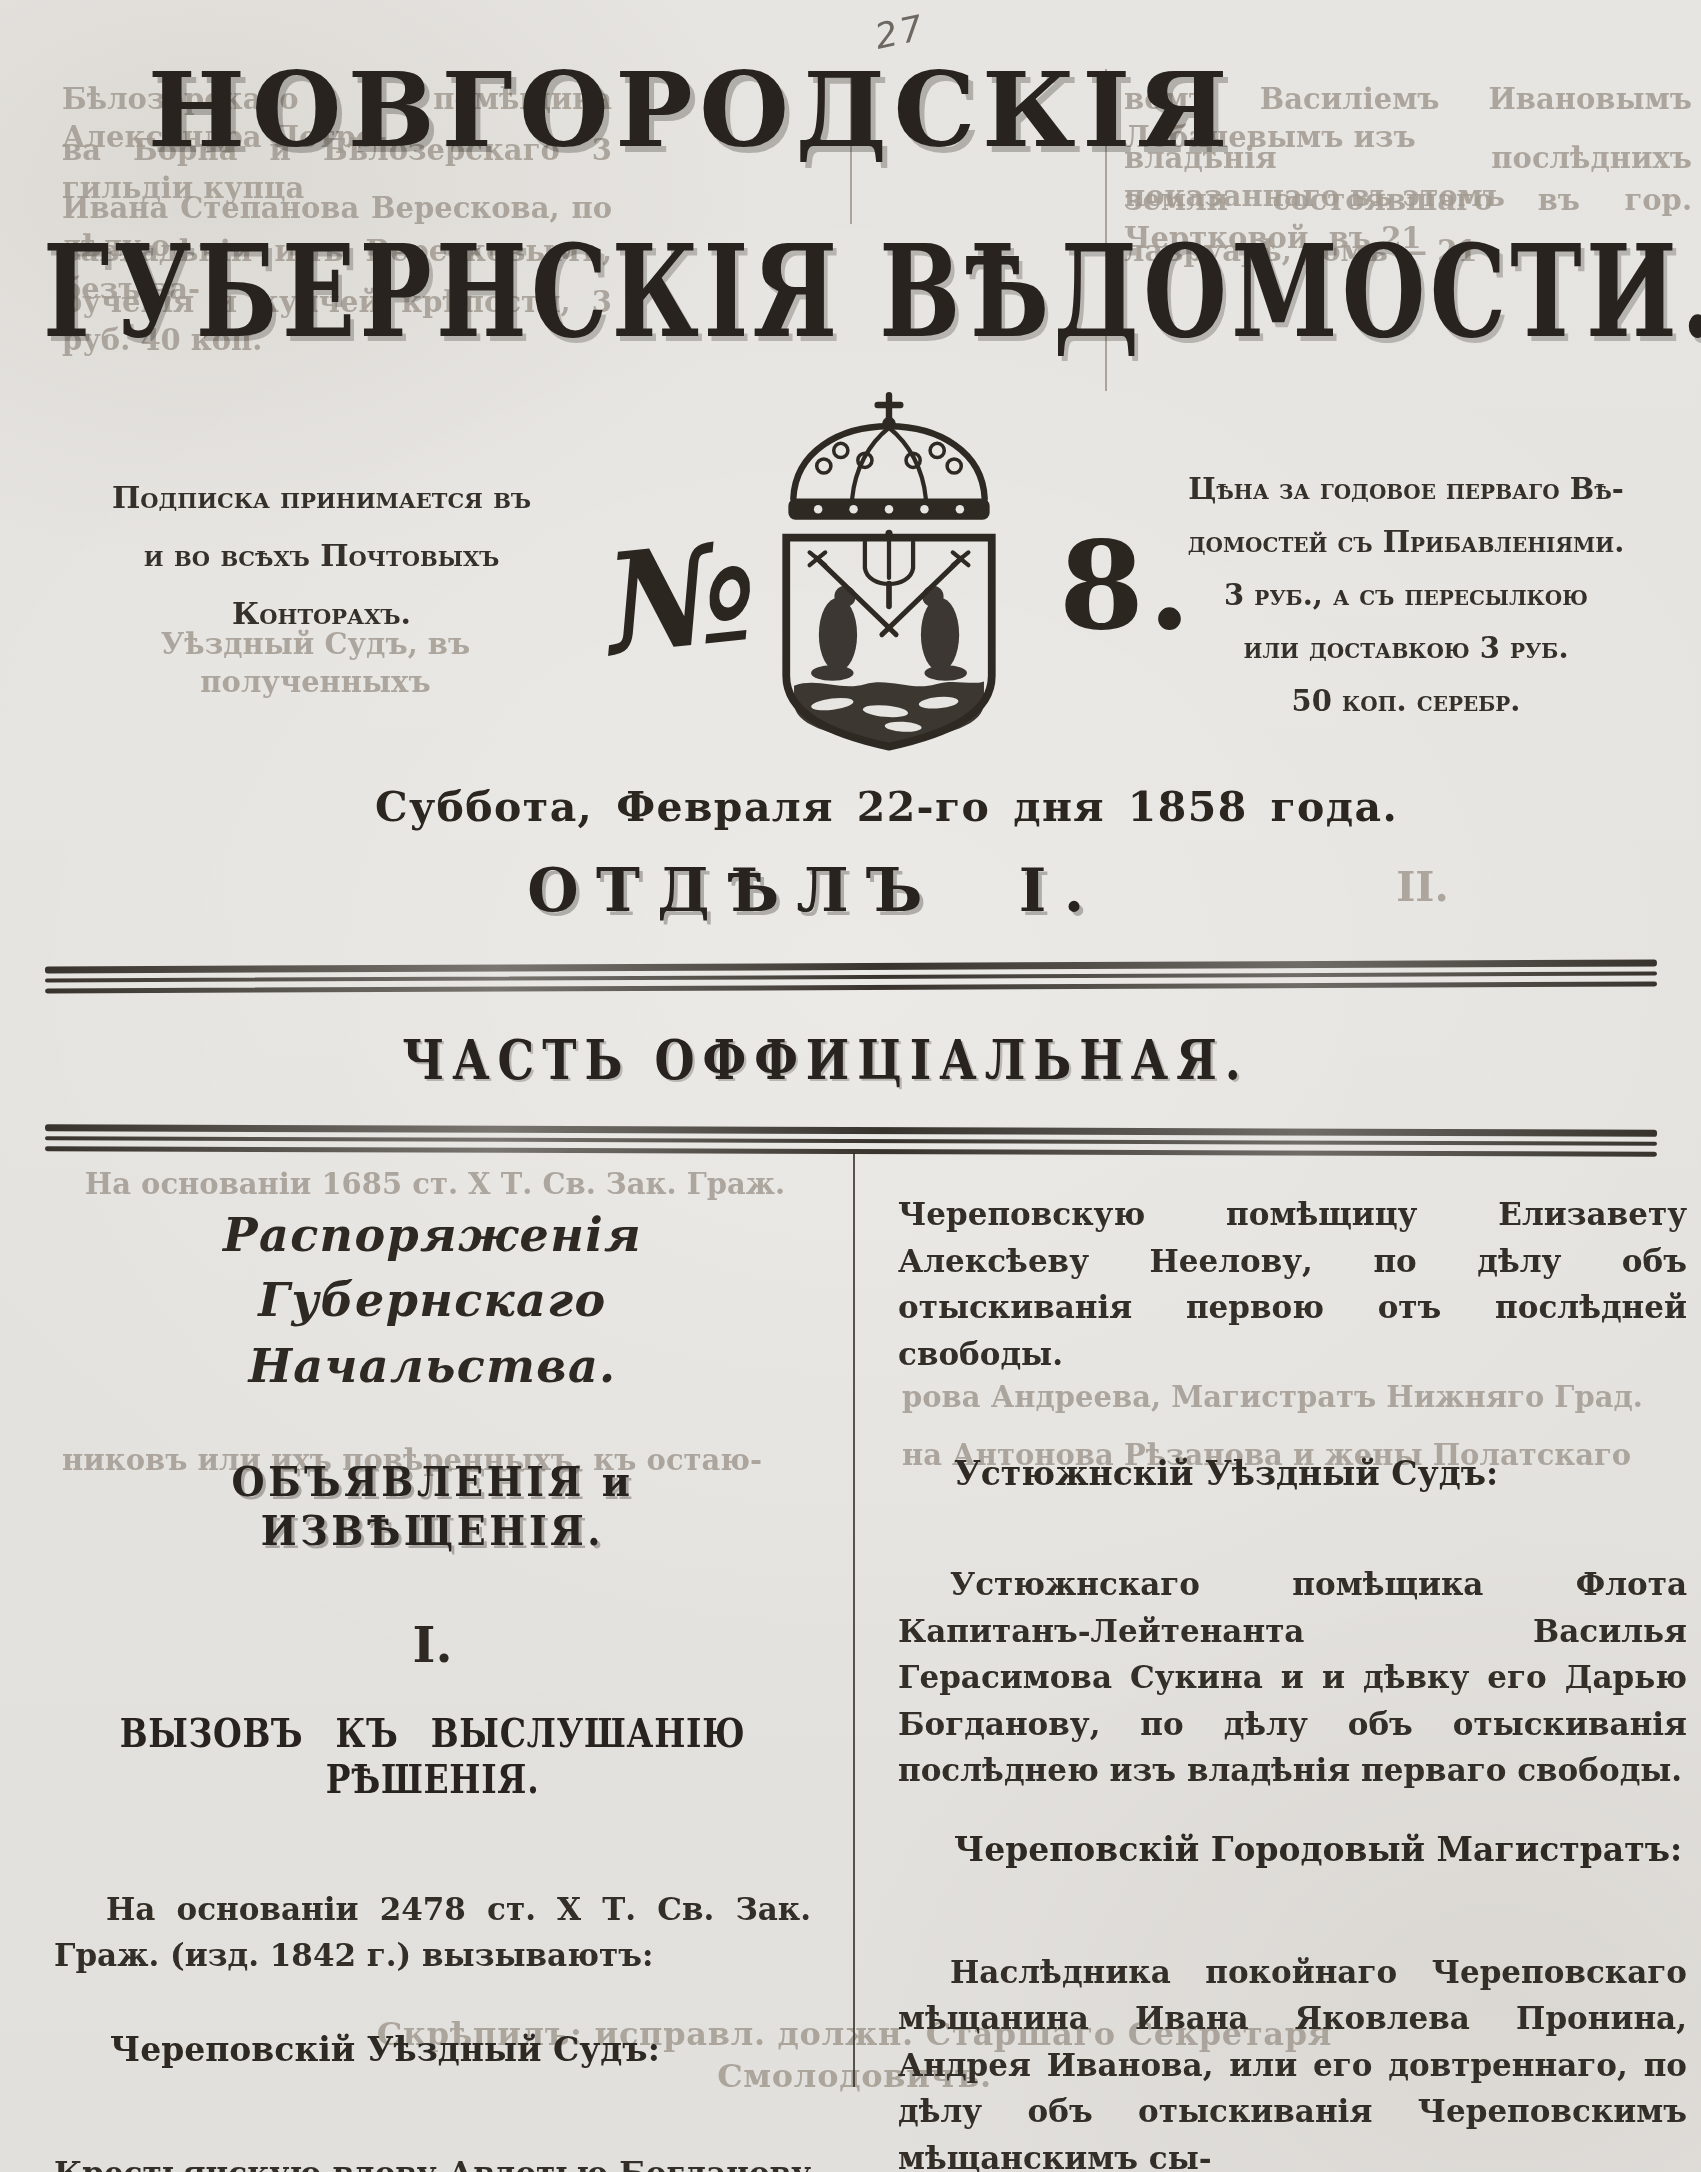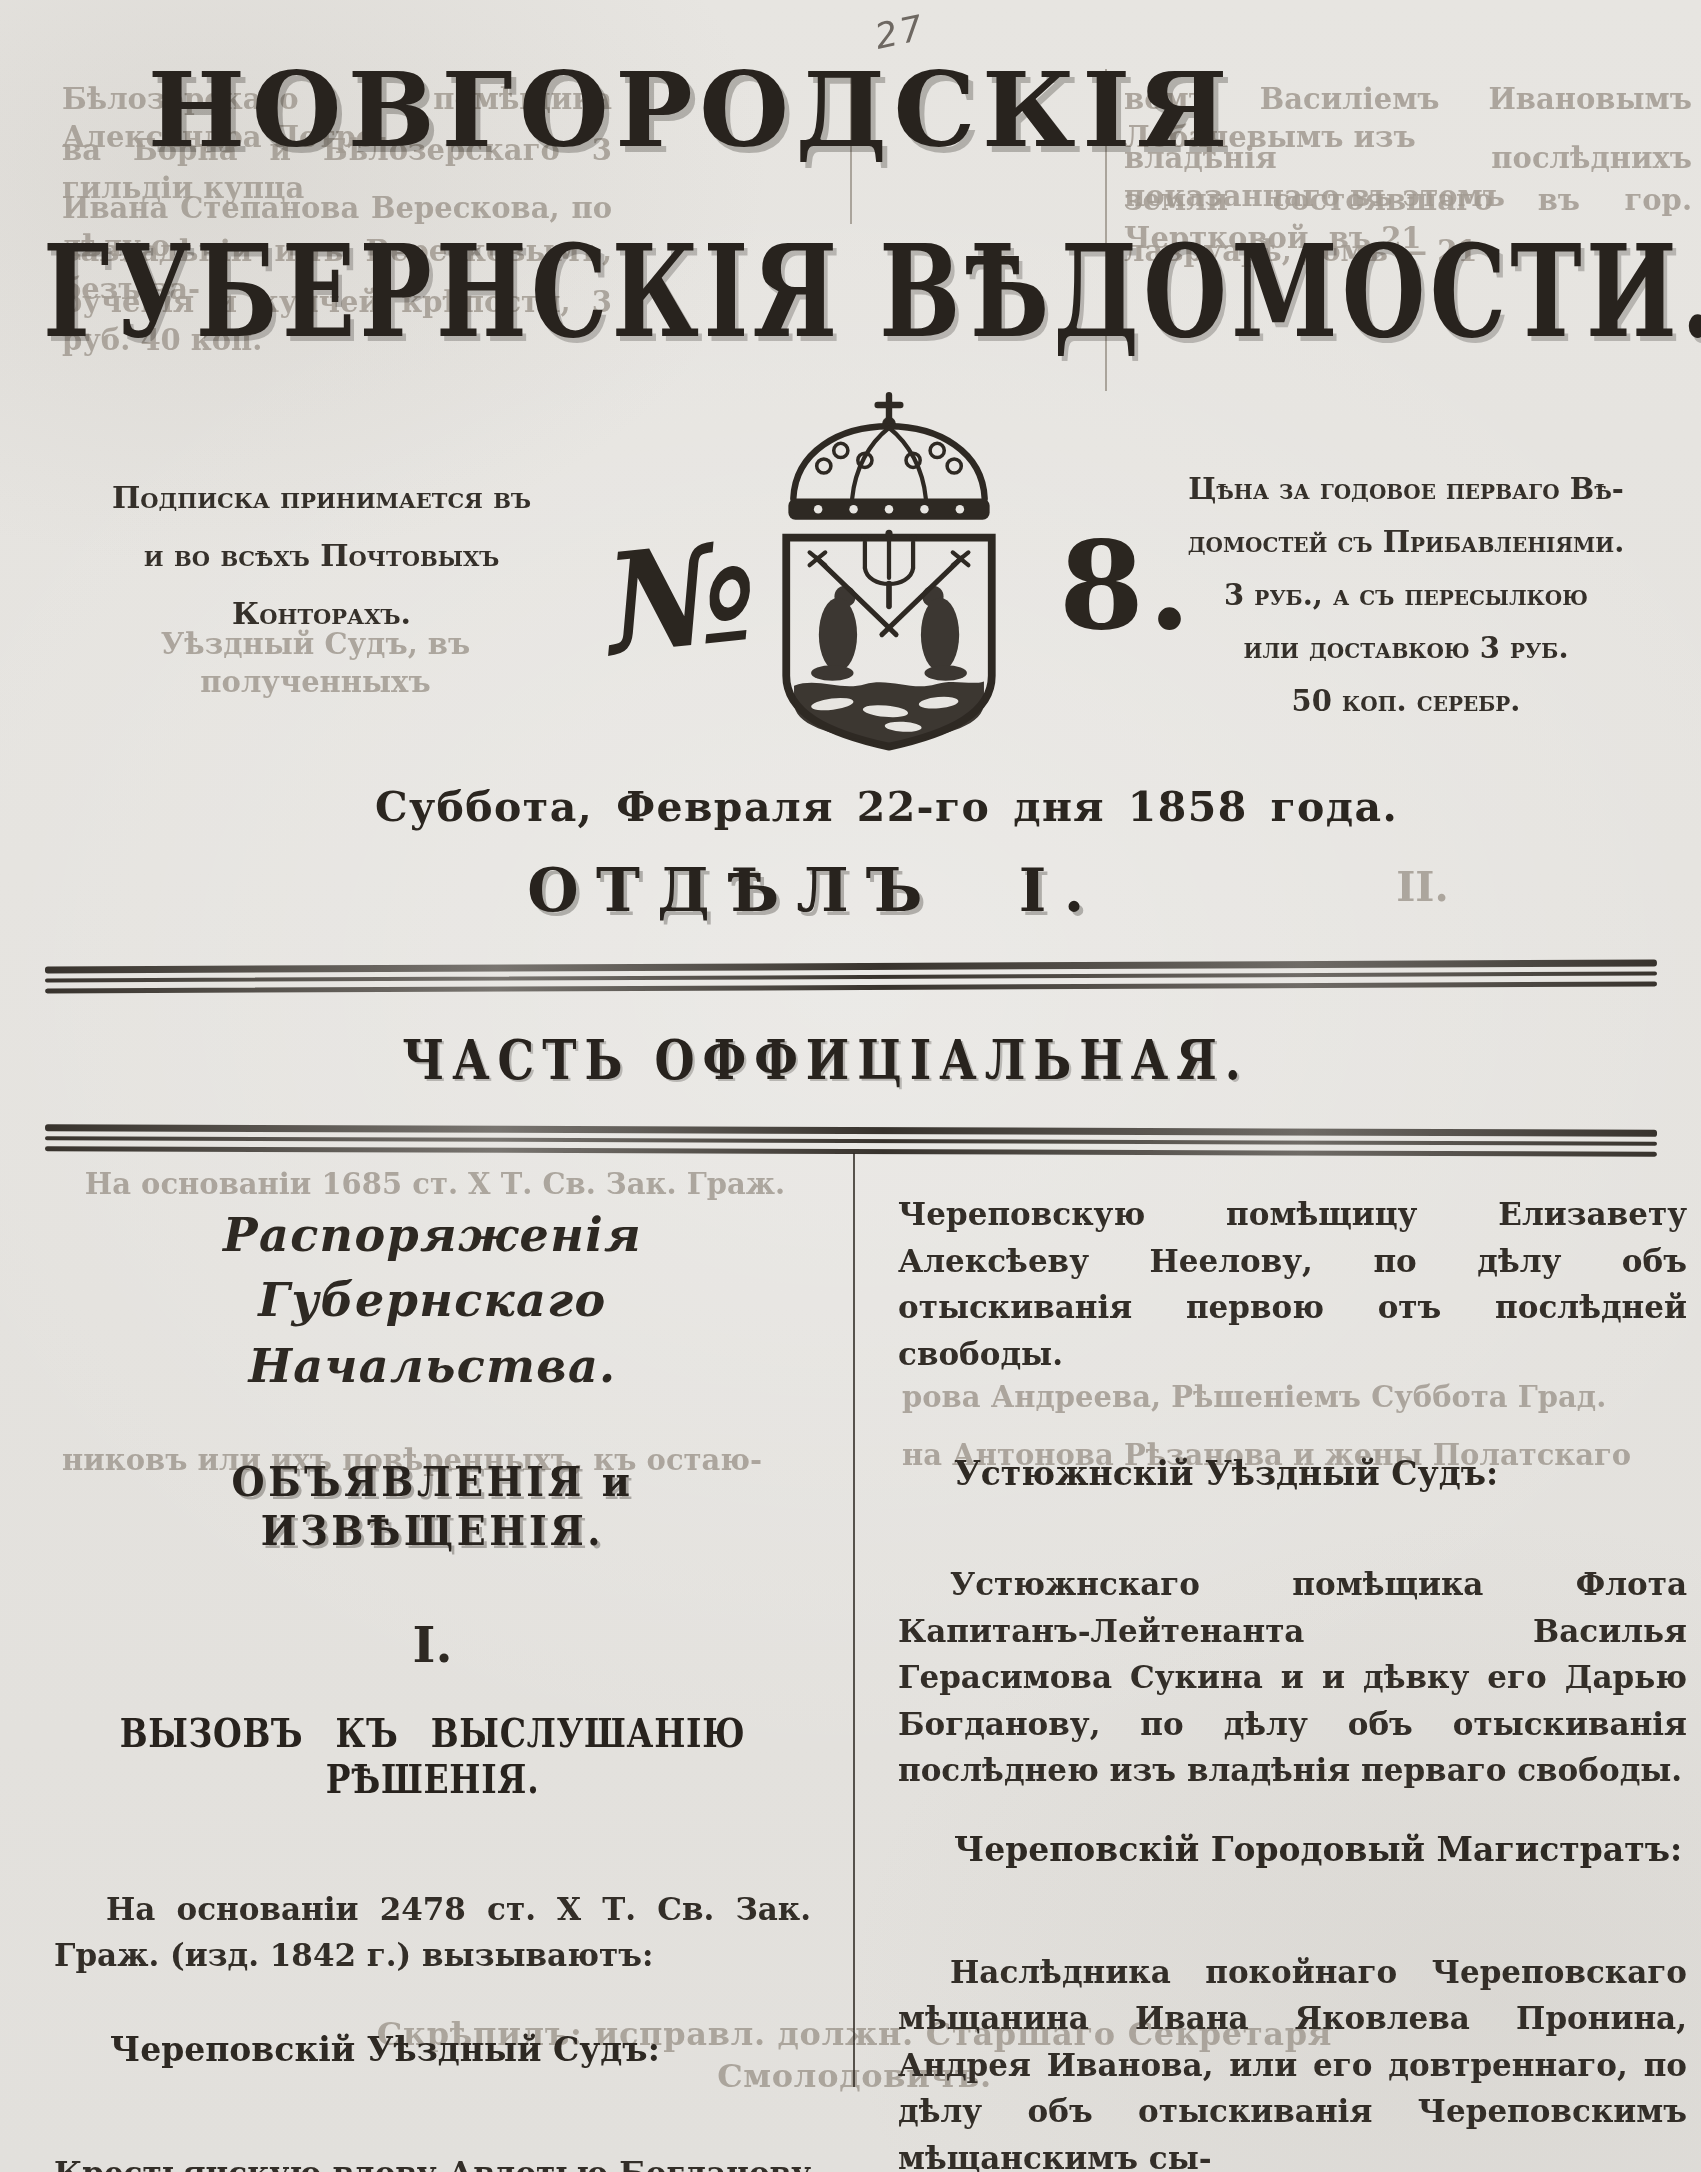--- a/index.html
+++ b/index.html
@@ -137,21 +137,21 @@
   <div class="ghost" style="left:62px;top:233px;width:550px;">завладѣніи имъ Вересковымъ, безъ за-</div>
   <div class="ghost" style="left:62px;top:284px;width:550px;">рученія и купчей крѣпости, 3 руб. 40 коп.</div>
   <div class="ghost" style="left:1124px;top:81px;width:568px;">вомъ Василіемъ Ивановымъ Лобачевымъ изъ</div>
   <div class="ghost" style="left:1124px;top:140px;width:568px;">владѣнія послѣднихъ показаннаго въ этомъ</div>
   <div class="ghost" style="left:1124px;top:182px;width:568px;">земли состоявшаго въ гор. Чертковой, въ 21</div>
   <div class="ghost" style="left:1124px;top:233px;width:568px;">лавруарѣ, домъ — 21</div>
   <div class="ghost center" style="left:80px;top:626px;width:471px;">Уѣздный Судъ, въ полученныхъ</div>
   <div class="ghost center g-xl" style="left:1361px;top:861px;width:123px;">II.</div>
   <div class="ghost center" style="left:62px;top:1166px;width:746px;">На основаніи 1685 ст. X Т. Св. Зак. Граж.</div>
   <div class="ghost" style="left:62px;top:1442px;width:746px;">никовъ или ихъ повѣренныхъ, къ остаю-</div>
-  <div class="ghost" style="left:902px;top:1379px;width:786px;">рова Андреева, Рѣшеніемъ Суббота Град.</div>
+  <div class="ghost" style="left:902px;top:1379px;width:786px;">рова Андреева, Магистратъ Нижняго Град.</div>
   <div class="ghost" style="left:902px;top:1437px;width:786px;">на Антонова Рѣзанова и жены Полатскаго</div>
   <div class="ghost center g-lg" style="left:304px;top:2014px;width:1101px;">Скрѣпилъ: исправл. должн. Старшаго Секретаря Смолодовичъ.</div>
   <div class="ghost-vline" style="left:850px;top:72px;height:152px;"></div>
   <div class="ghost-vline" style="left:1105px;top:69px;height:322px;"></div>
 
   <div class="hand-number">27</div>
 
   <h1 class="title1">НОВГОРОДСКІЯ</h1>
   <h1 class="title2">ГУБЕРНСКІЯ ВѢДОМОСТИ.</h1>
 

